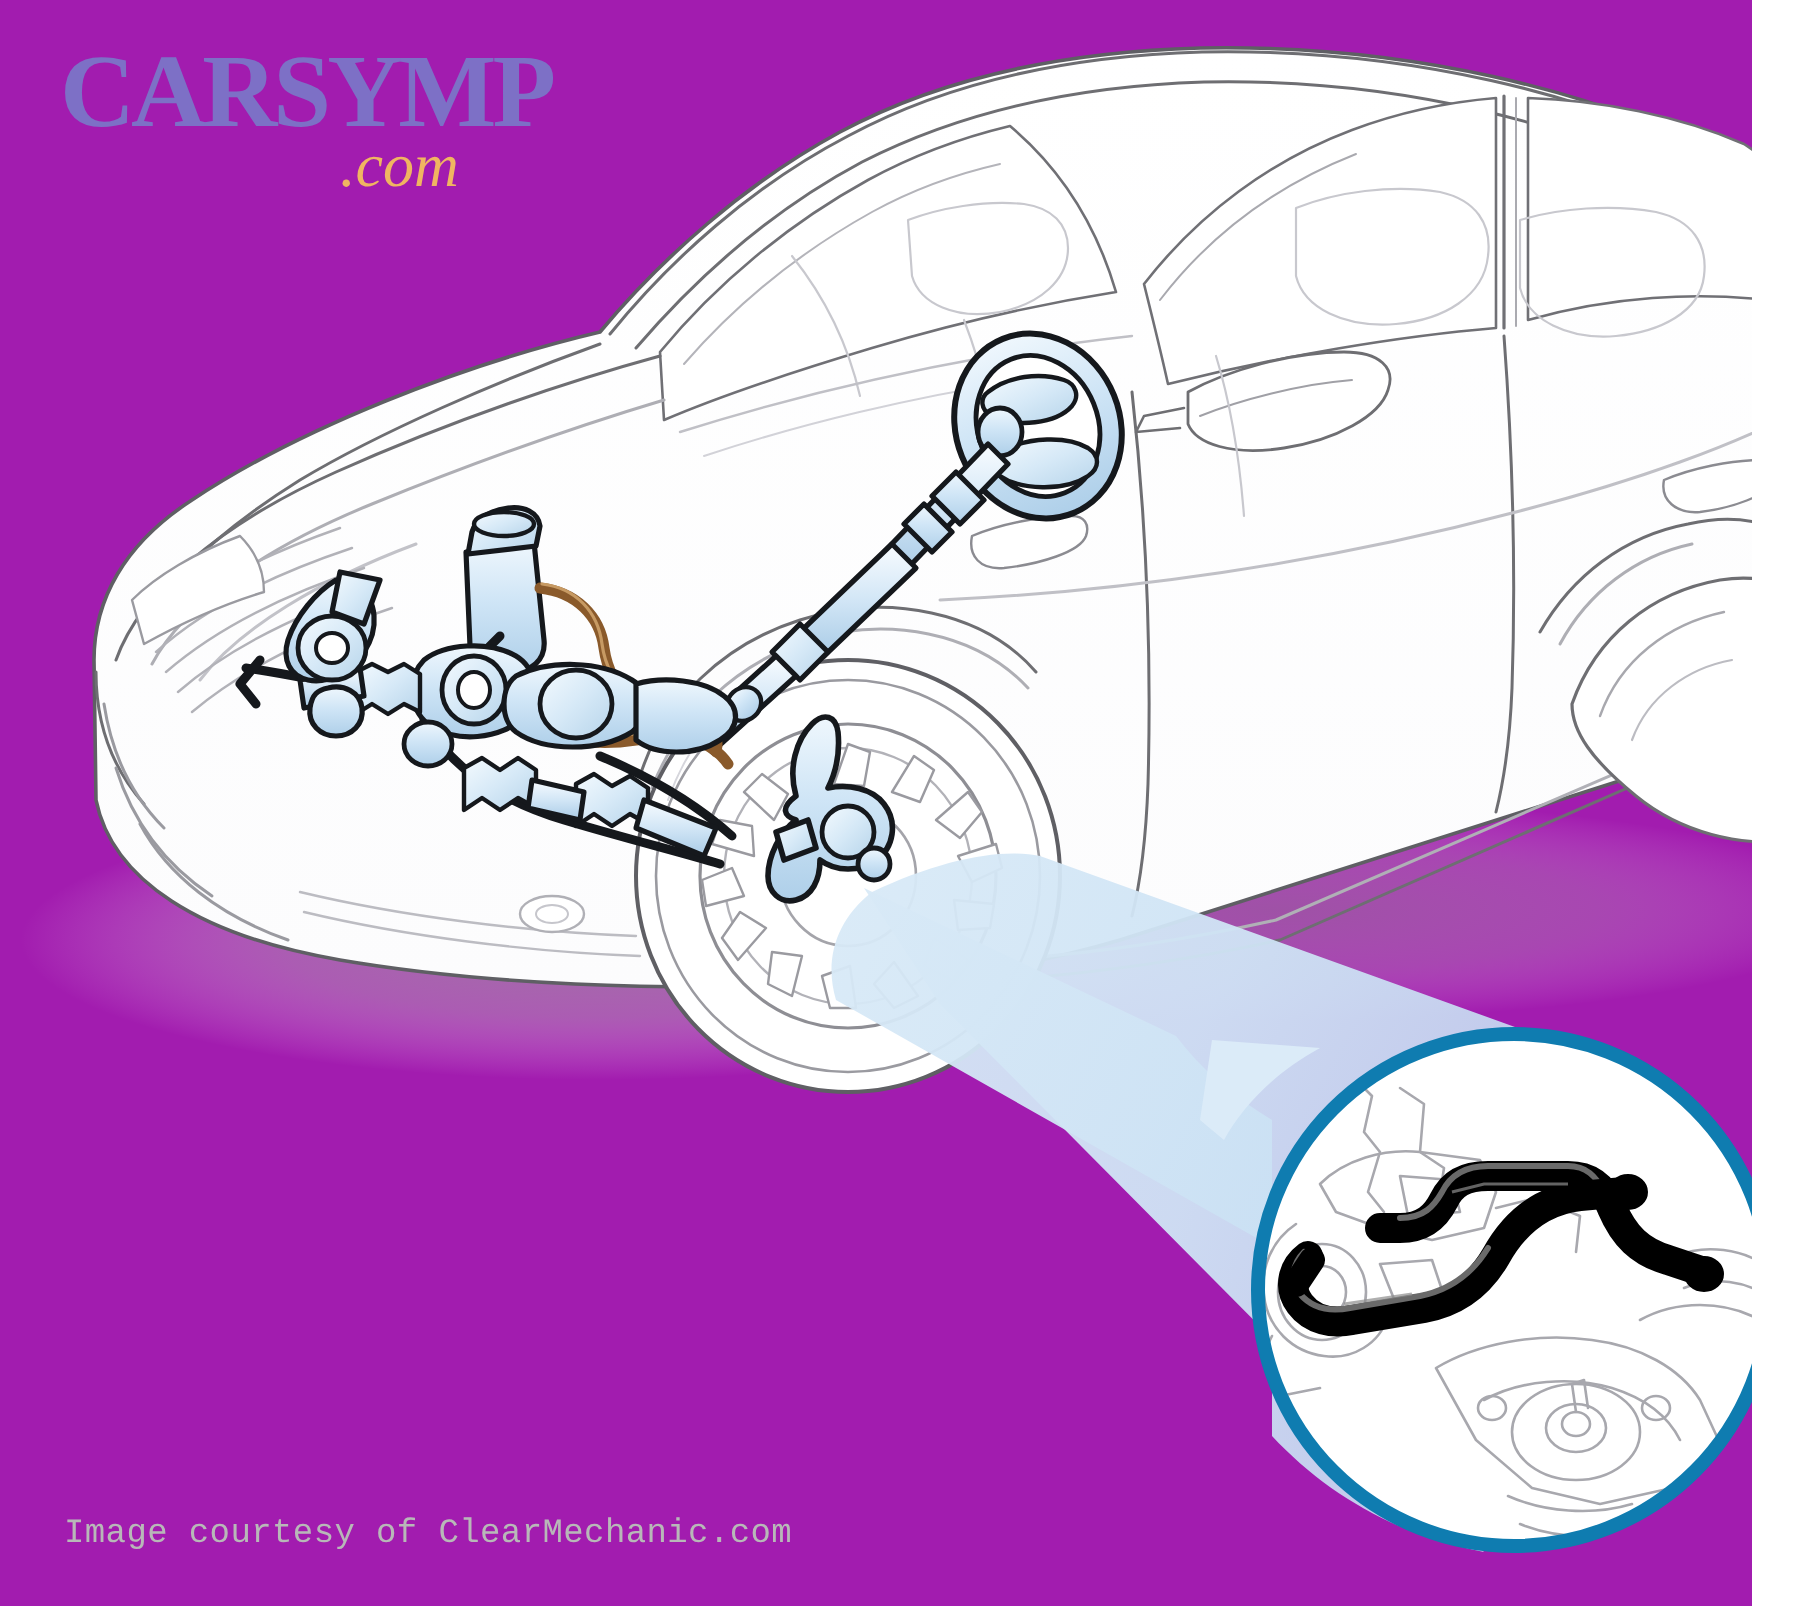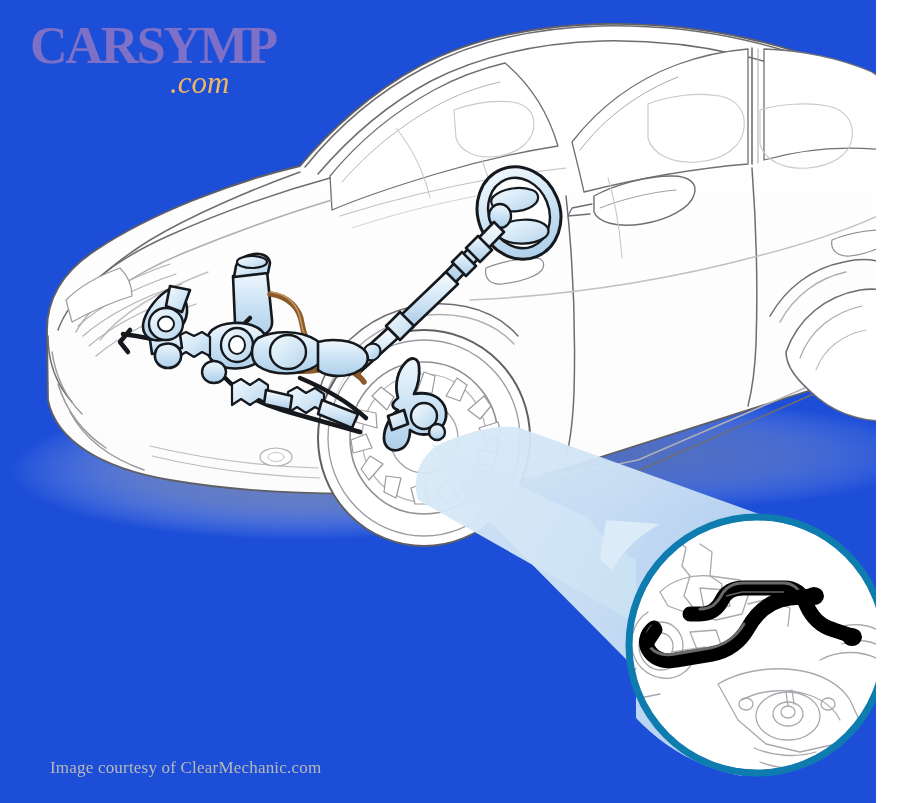--- a/index.html
+++ b/index.html
@@ -5,21 +5,21 @@
 <style>
   html,body{margin:0;padding:0;background:#ffffff;}
   body{
     font-family:"Liberation Sans", sans-serif;
     -webkit-font-smoothing:antialiased;
   }
   #stage{
     position:relative;
     width:876px;
     height:803px;
-    background:#1d4ed8;
+    background:#a21caf;
     overflow:hidden;
   }
 
   
   #logo{
     position:absolute;
     left:30px; top:20px;
     width:270px; height:80px;
     z-index:40;
     pointer-events:auto;
@@ -28,27 +28,26 @@
   .logo-word{
     font-family:"Liberation Serif", serif;
     font-weight:bold;
     letter-spacing:-2px;
   }
 
   
   #caption{
     position:absolute;
     left:32px; top:758px;
-    font-family:Liberation Serif, serif;
+    font-family:Liberation Mono, monospace;
     font-size:17px;
     letter-spacing:.2px;
     color:#b8b8b8;
     white-space:nowrap;
     z-index:40;
-    margin-left:18px;
   }
 
   
   .layer{position:absolute;left:0;top:0;width:900px;height:803px;}
   .layer svg{display:block;width:900px;height:803px;}
 
   #art-car      {z-index:10;}
   #art-cone     {z-index:12;}
   #art-system   {z-index:14;}
   #art-inset    {z-index:20;}

